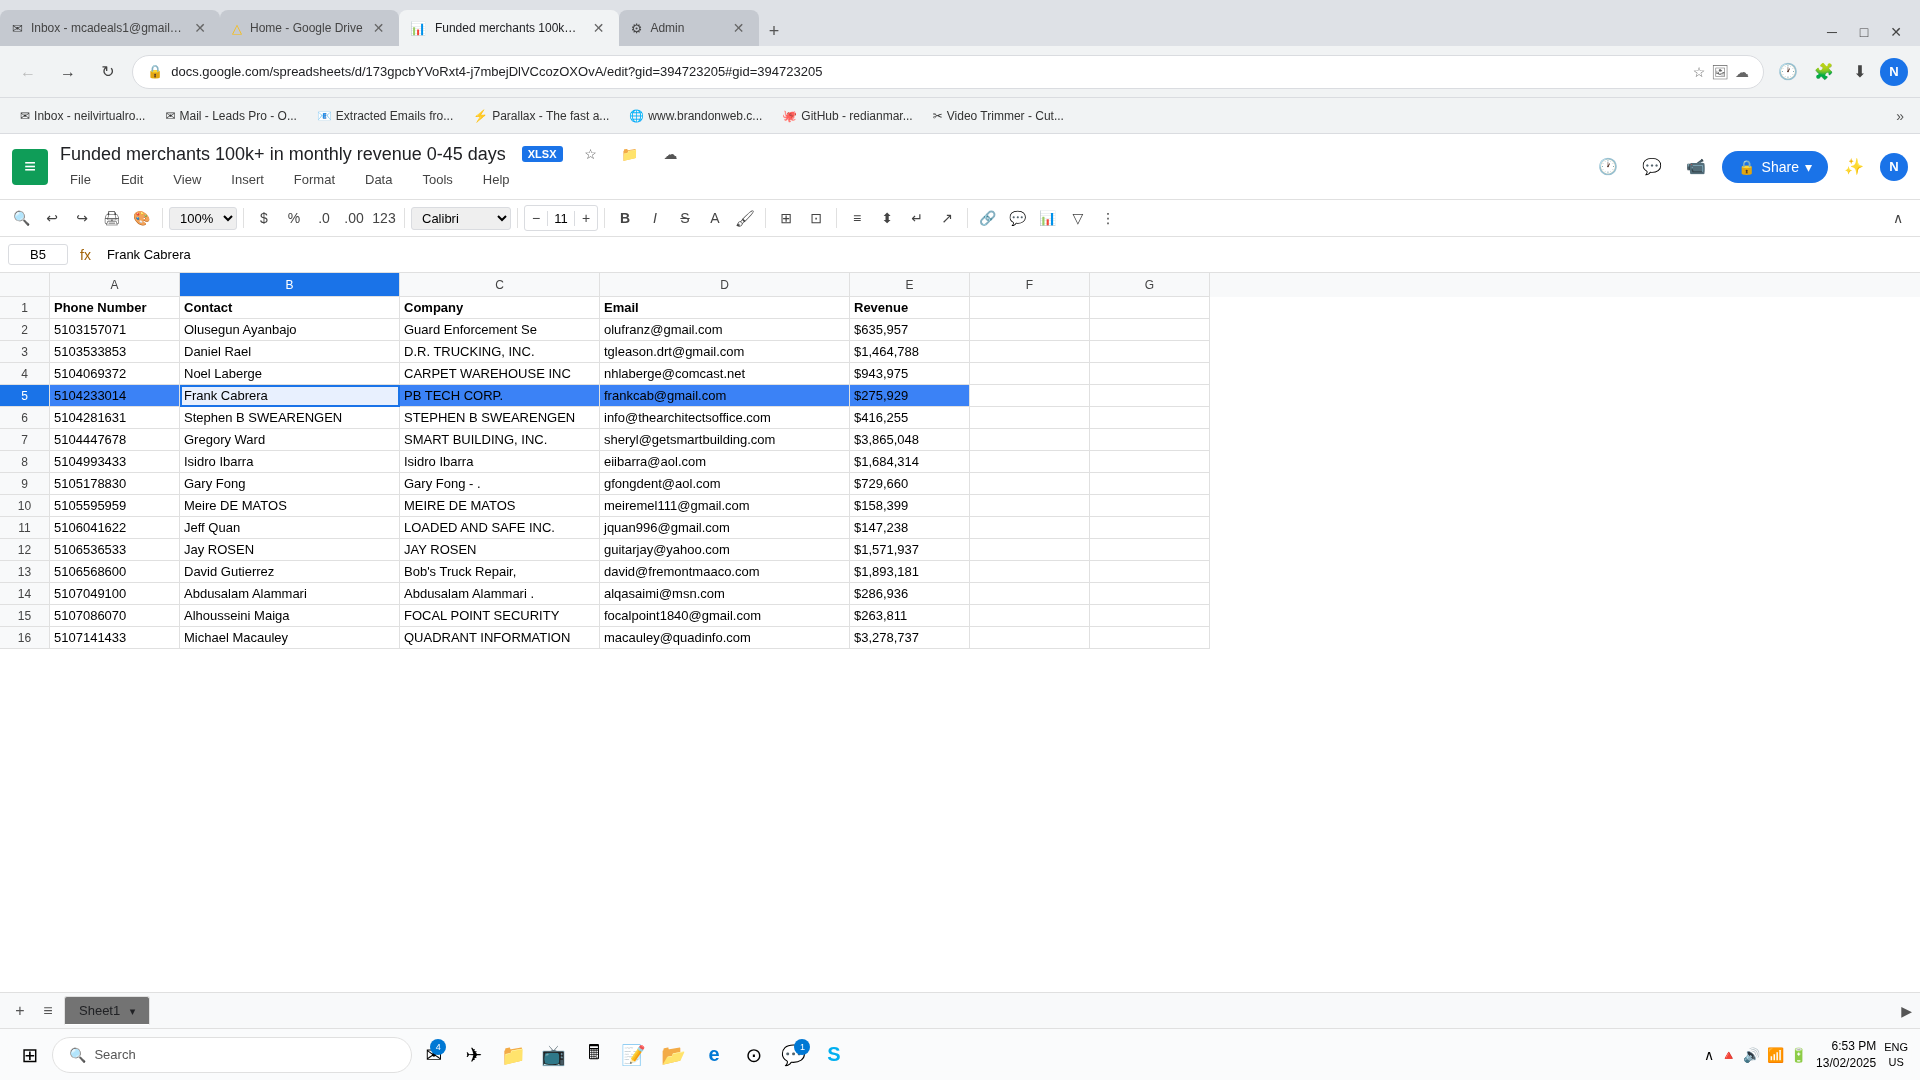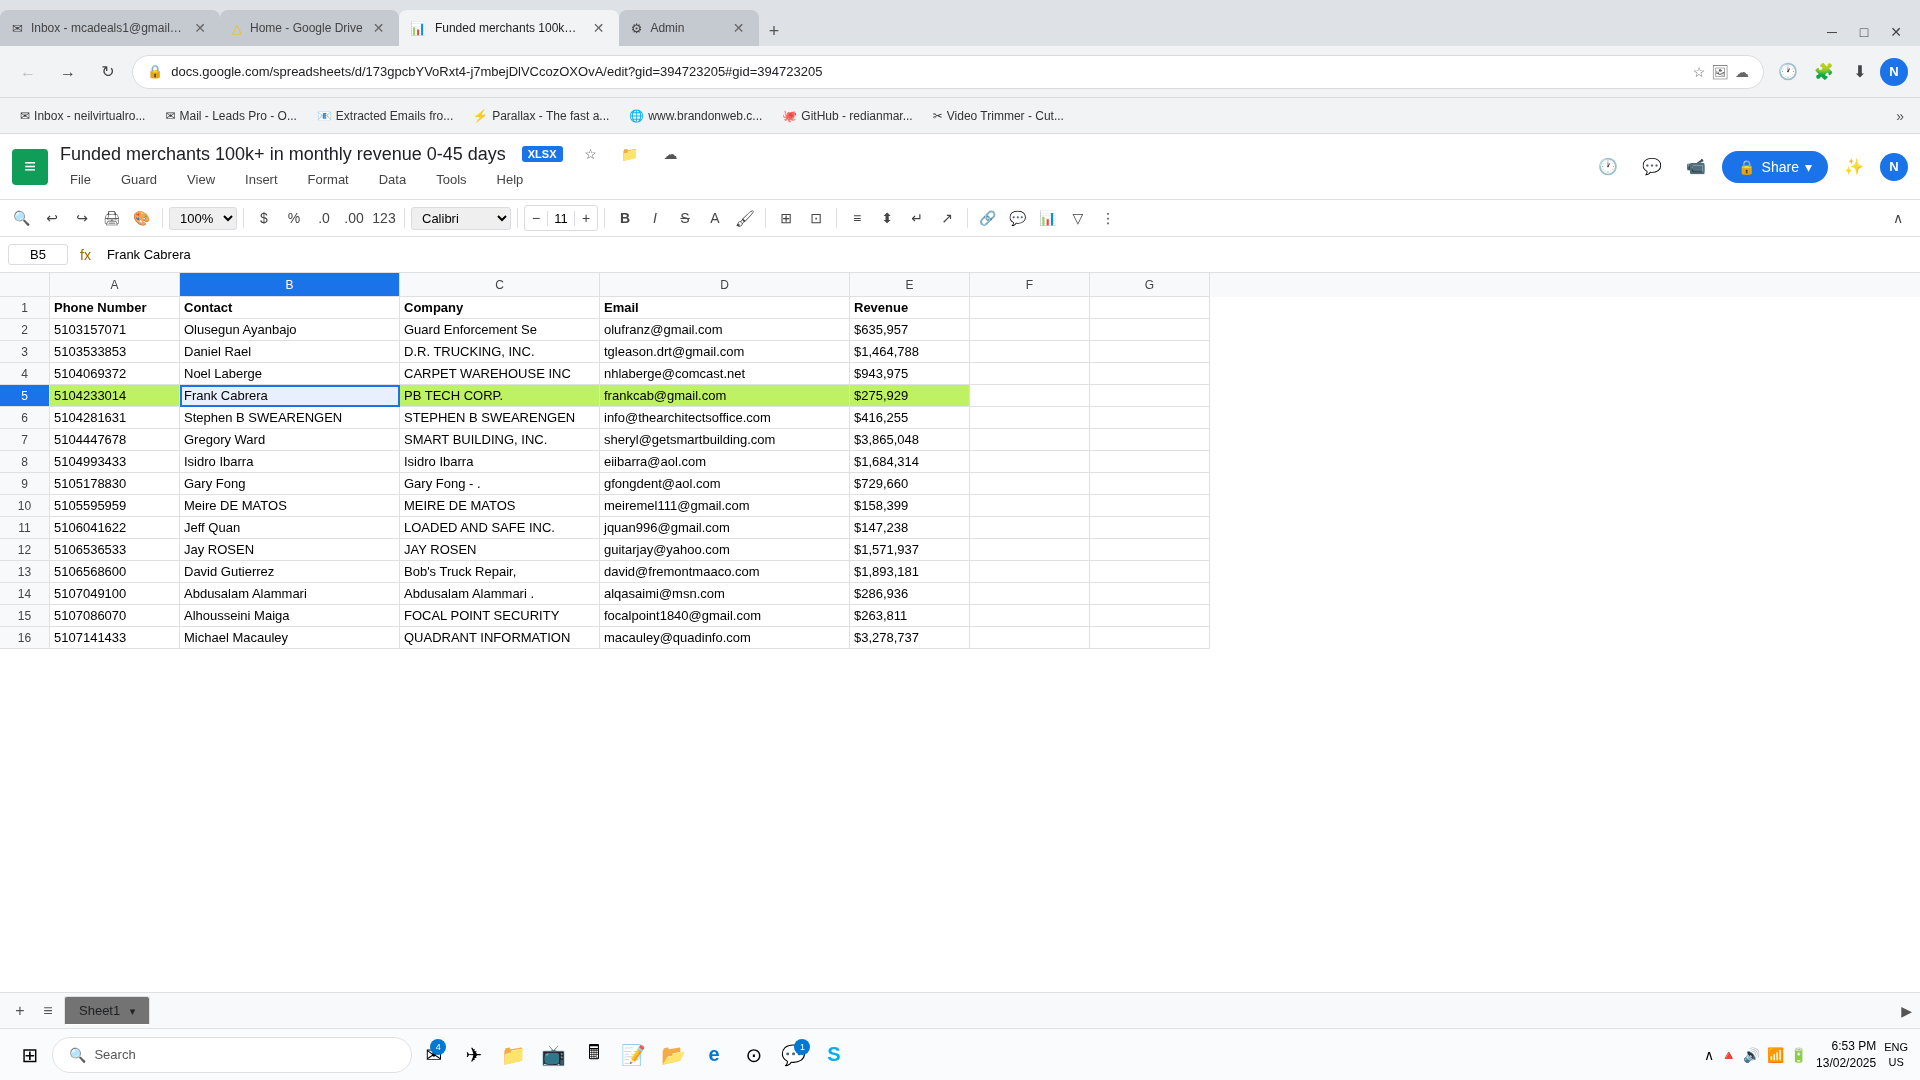--- a/index.html
+++ b/index.html
@@ -76,21 +76,21 @@
     .row-header-spacer { width: 50px; height: 24px; border-right: 1px solid #e0e0e0; border-bottom: 1px solid #e0e0e0; background: #f8f9fa; flex-shrink: 0; }
     .col-header { height: 24px; border-right: 1px solid #e0e0e0; border-bottom: 1px solid #e0e0e0; text-align: center; font-size: 12px; color: #444; display: flex; align-items: center; justify-content: center; cursor: pointer; background: #f8f9fa; flex-shrink: 0; }
     .col-header.selected { background: #1a73e8; color: white; }
 
     
     .grid-row { display: flex; }
     .row-header { width: 50px; height: 22px; border-right: 1px solid #e0e0e0; border-bottom: 1px solid #e0e0e0; text-align: center; font-size: 12px; color: #444; display: flex; align-items: center; justify-content: center; cursor: pointer; background: #f8f9fa; flex-shrink: 0; }
     .row-header.selected { background: #1a73e8; color: white; }
     .cell { height: 22px; border-right: 1px solid #e0e0e0; border-bottom: 1px solid #e0e0e0; font-size: 13px; padding: 0 4px; overflow: hidden; text-overflow: ellipsis; white-space: nowrap; cursor: cell; display: flex; align-items: center; flex-shrink: 0; }
     .cell.selected { outline: 2px solid #1a73e8; outline-offset: -2px; background: #e8f0fe; }
-    .cell.active-col { background: #bef264; text-align: right; }
+    .cell.active-col { background: #3b82f6; text-align: right; }
     .cell.header-cell { font-weight: bold; background: white; }
     .header-row .cell { font-weight: bold; }
 
     
     .sheet-tabs { background: #f8f9fa; border-top: 1px solid #e0e0e0; padding: 0 8px; display: flex; align-items: center; gap: 4px; height: 36px; }
     .sheet-tab { padding: 6px 14px; border: 1px solid transparent; border-radius: 3px 3px 0 0; cursor: pointer; font-size: 13px; color: #444; }
     .sheet-tab.active { background: #737373; border-color: #e0e0e0; border-bottom-color: white; color: #202124; }
     .sheet-tab-btn { background: none; border: none; width: 24px; height: 24px; border-radius: 50%; cursor: pointer; font-size: 16px; color: #555; display: flex; align-items: center; justify-content: center; }
     .scrollbar-hint { margin-left: auto; display: flex; gap: 4px; }
     .scroll-arrow { background: none; border: none; font-size: 14px; color: #555; cursor: pointer; }
@@ -214,21 +214,21 @@
       <div class="sheets-title-area">
         <div class="sheets-title">
           <span style="cursor:pointer;">Funded merchants 100k+ in monthly revenue 0-45 days</span>
           <span class="xlsx-badge">XLSX</span>
           <button class="icon-btn" style="width:24px; height:24px; font-size:14px;">☆</button>
           <button class="icon-btn" style="width:24px; height:24px; font-size:14px;">📁</button>
           <button class="icon-btn" style="width:24px; height:24px; font-size:14px;">☁</button>
         </div>
         <div class="sheets-menu">
           <span class="menu-item">File</span>
-          <span class="menu-item">Guard</span>
+          <span class="menu-item">Edit</span>
           <span class="menu-item">View</span>
           <span class="menu-item">Insert</span>
           <span class="menu-item">Format</span>
           <span class="menu-item">Data</span>
           <span class="menu-item">Tools</span>
           <span class="menu-item">Help</span>
         </div>
       </div>
       <div class="header-right">
         <button class="icon-btn">🕐</button>

